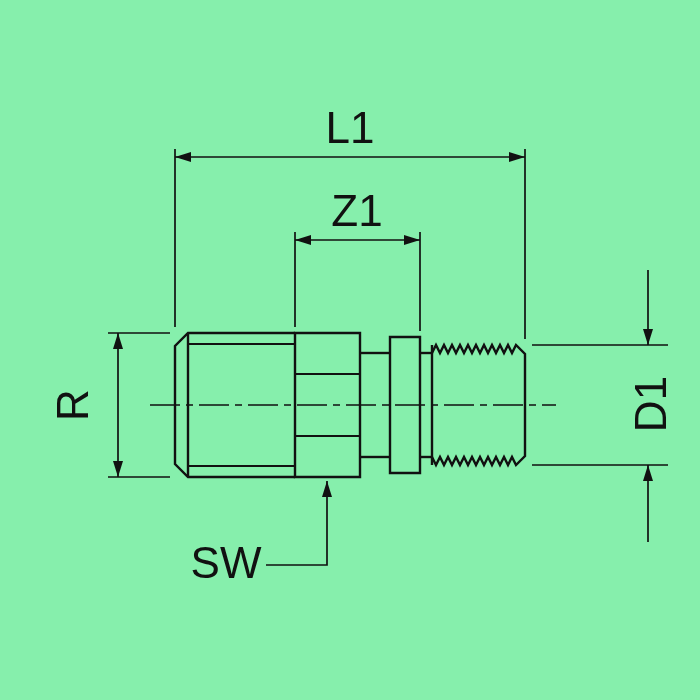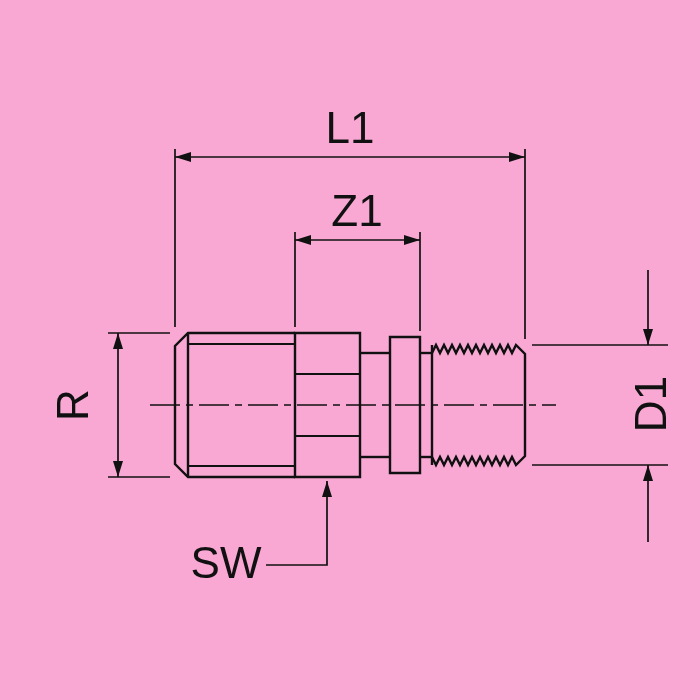--- a/index.html
+++ b/index.html
@@ -3,21 +3,21 @@
 <meta charset="utf-8">
 <style>
   html, body {
     margin: 0;
     padding: 0;
     background: #ffffff;
   }
   .canvas {
     width: 700px;
     height: 700px;
-    background: #f9a8d4;
+    background: #86efac;
     position: relative;
     overflow: hidden;
   }
   svg { display: block; }
   .part {
     stroke: #111111;
     stroke-width: 2.4;
     fill: none;
     stroke-linejoin: miter;
     stroke-linecap: butt;

